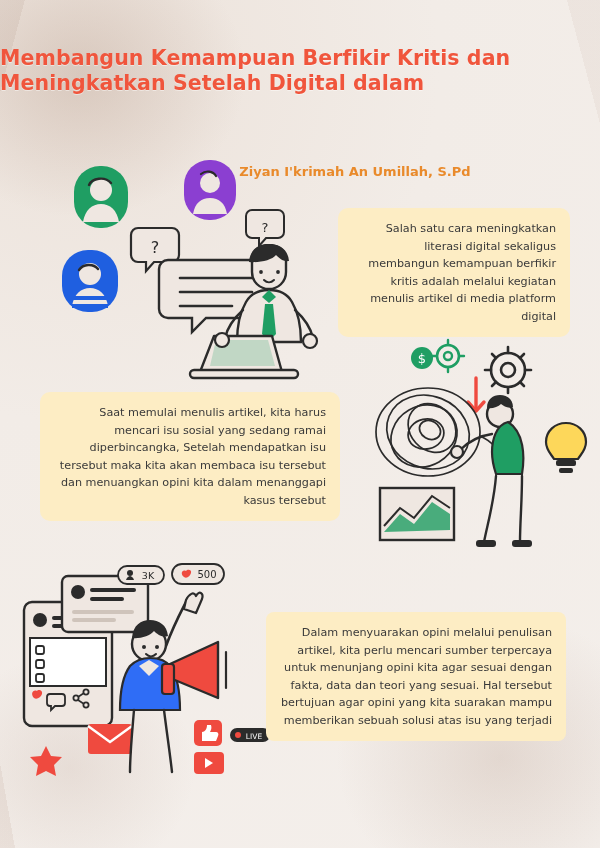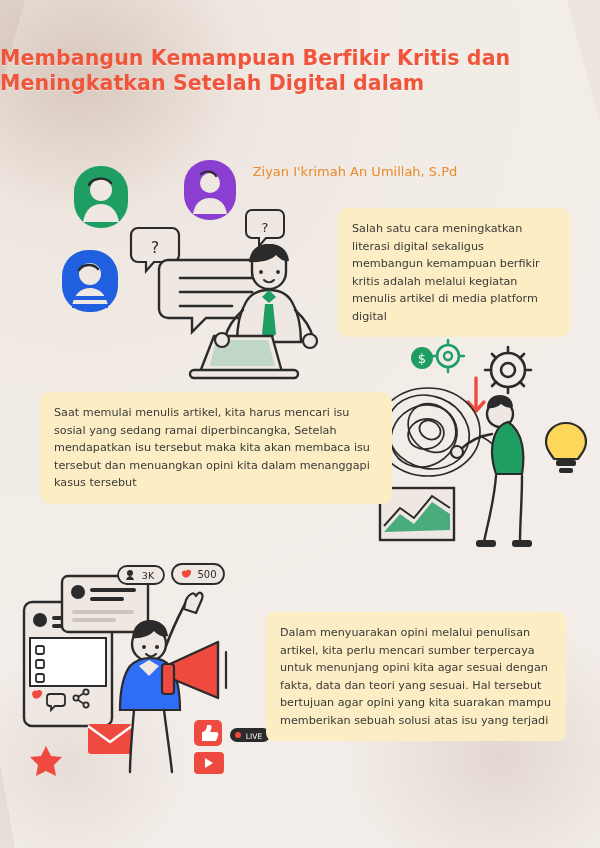--- a/index.html
+++ b/index.html
@@ -42,39 +42,39 @@
     font-weight:bold;
     font-size:20.5px;
     letter-spacing:.1px;
     line-height:25px;
     text-shadow:0 1px 0 rgba(255,255,255,.45);
   }
   .author{
     position:absolute;left:0;top:164px;width:600px;
     text-align:center;
     color:#e98a2b;
-    font-weight:normal;
+    font-weight:bold;
     font-size:13px;
   }
   .author .a-inner{display:inline-block;margin-left:110px;}
 
   
   .box{
     position:absolute;
     background:#fdedc4;
     border-radius:10px;
     color:#3a3a3a;
     font-size:11.2px;
     line-height:17.5px;
-    text-align:left;
+    text-align:right;
     padding:12px 14px;
     box-sizing:border-box;
   }
   #box1{left:338px;top:208px;width:232px;}
-  #box2{left:40px;top:392px;width:352px;}
+  #box2{left:40px;top:392px;width:300px;}
   #box3{left:266px;top:612px;width:300px;border-radius:8px;}
 
   
   .art{position:absolute;}
 </style>
 </head>
 <body>
 
 <div class="poster">
 

